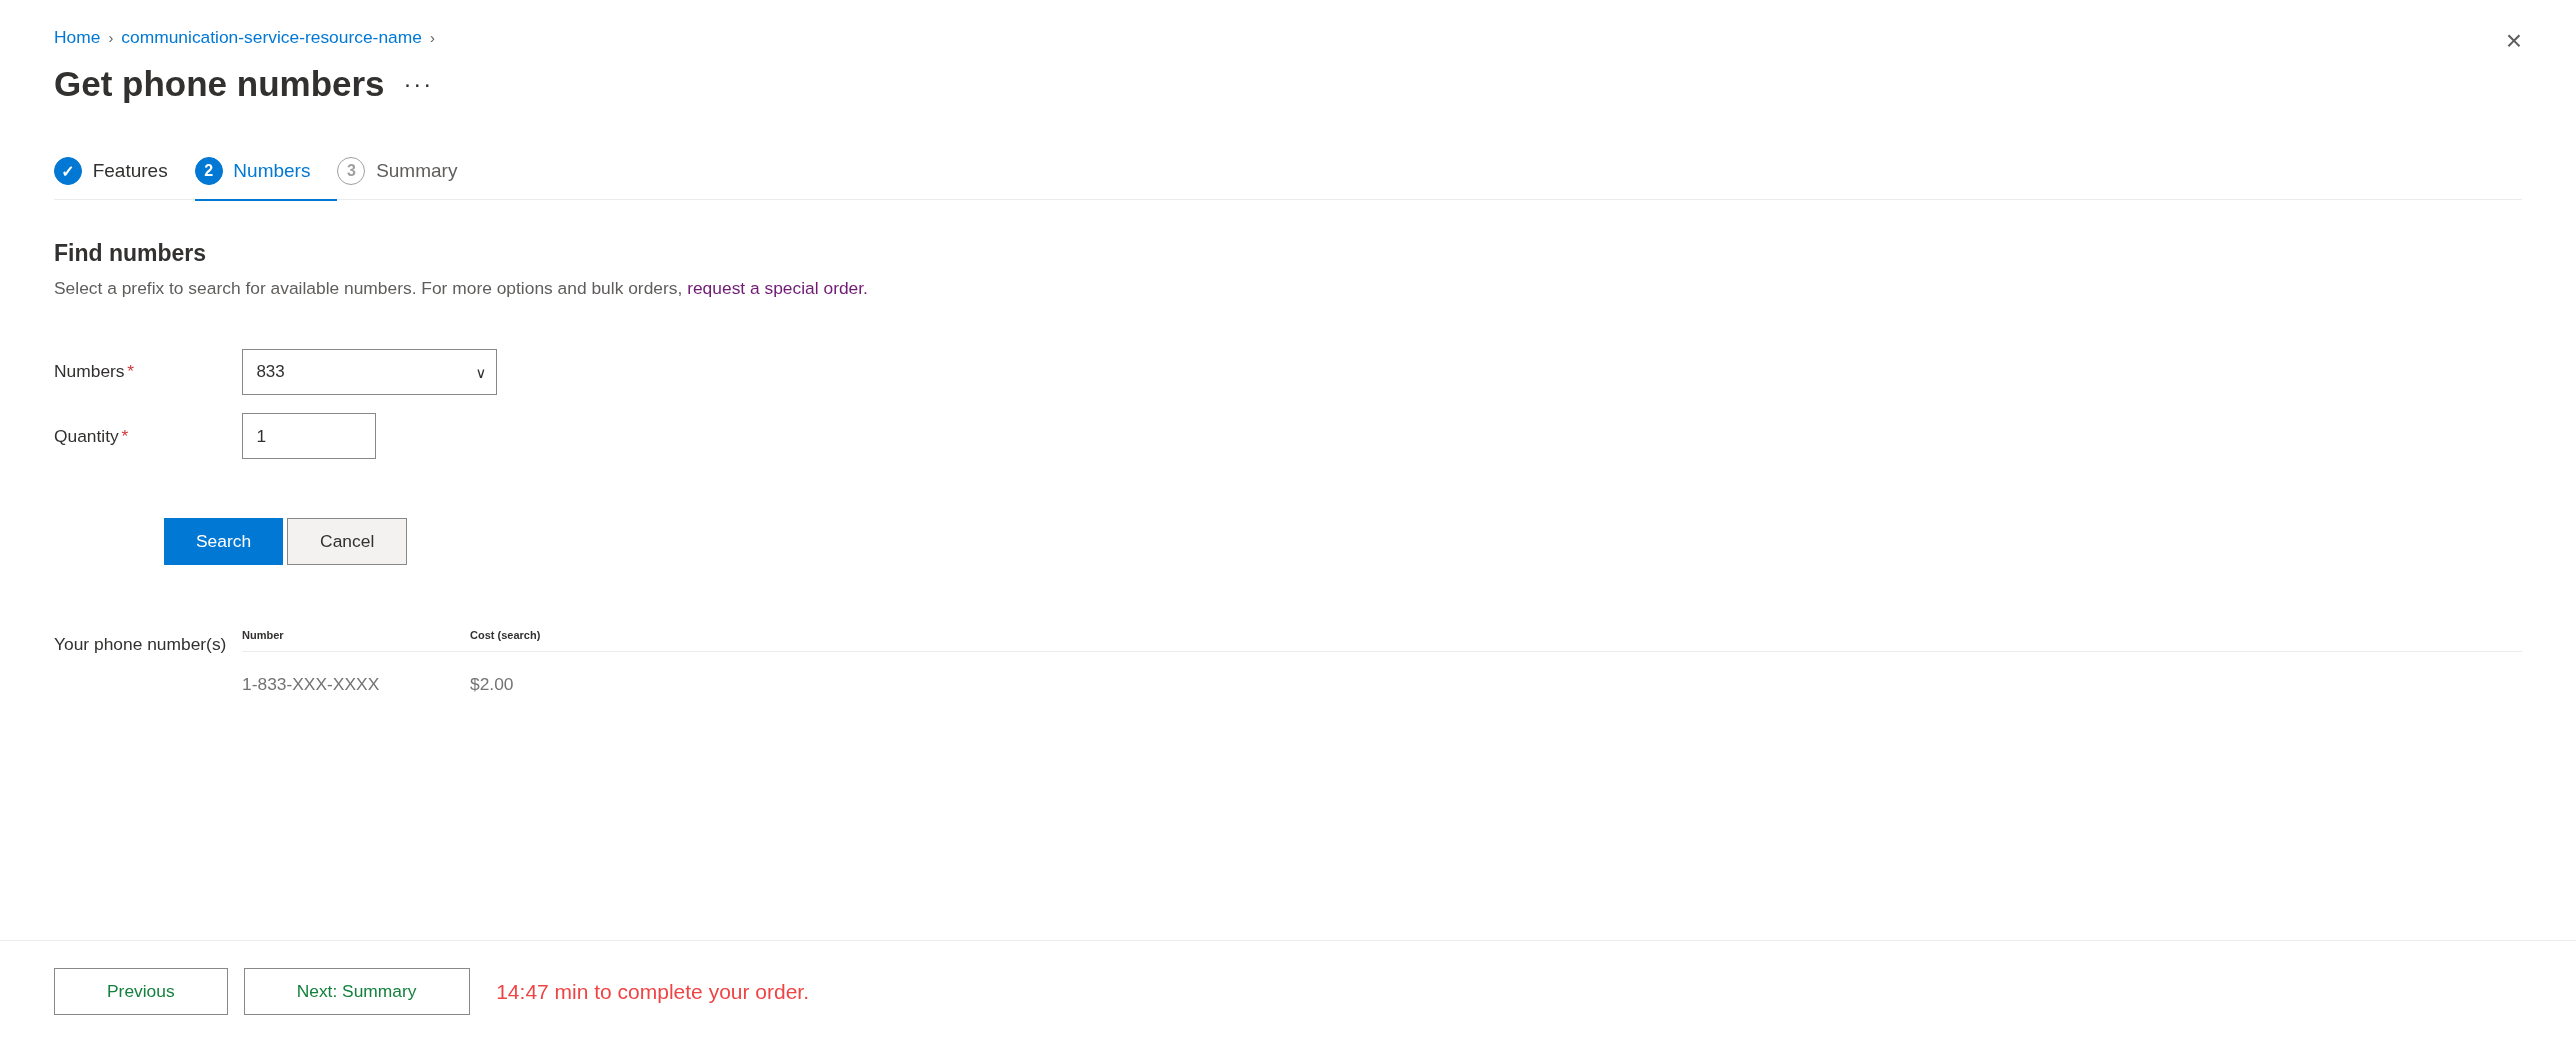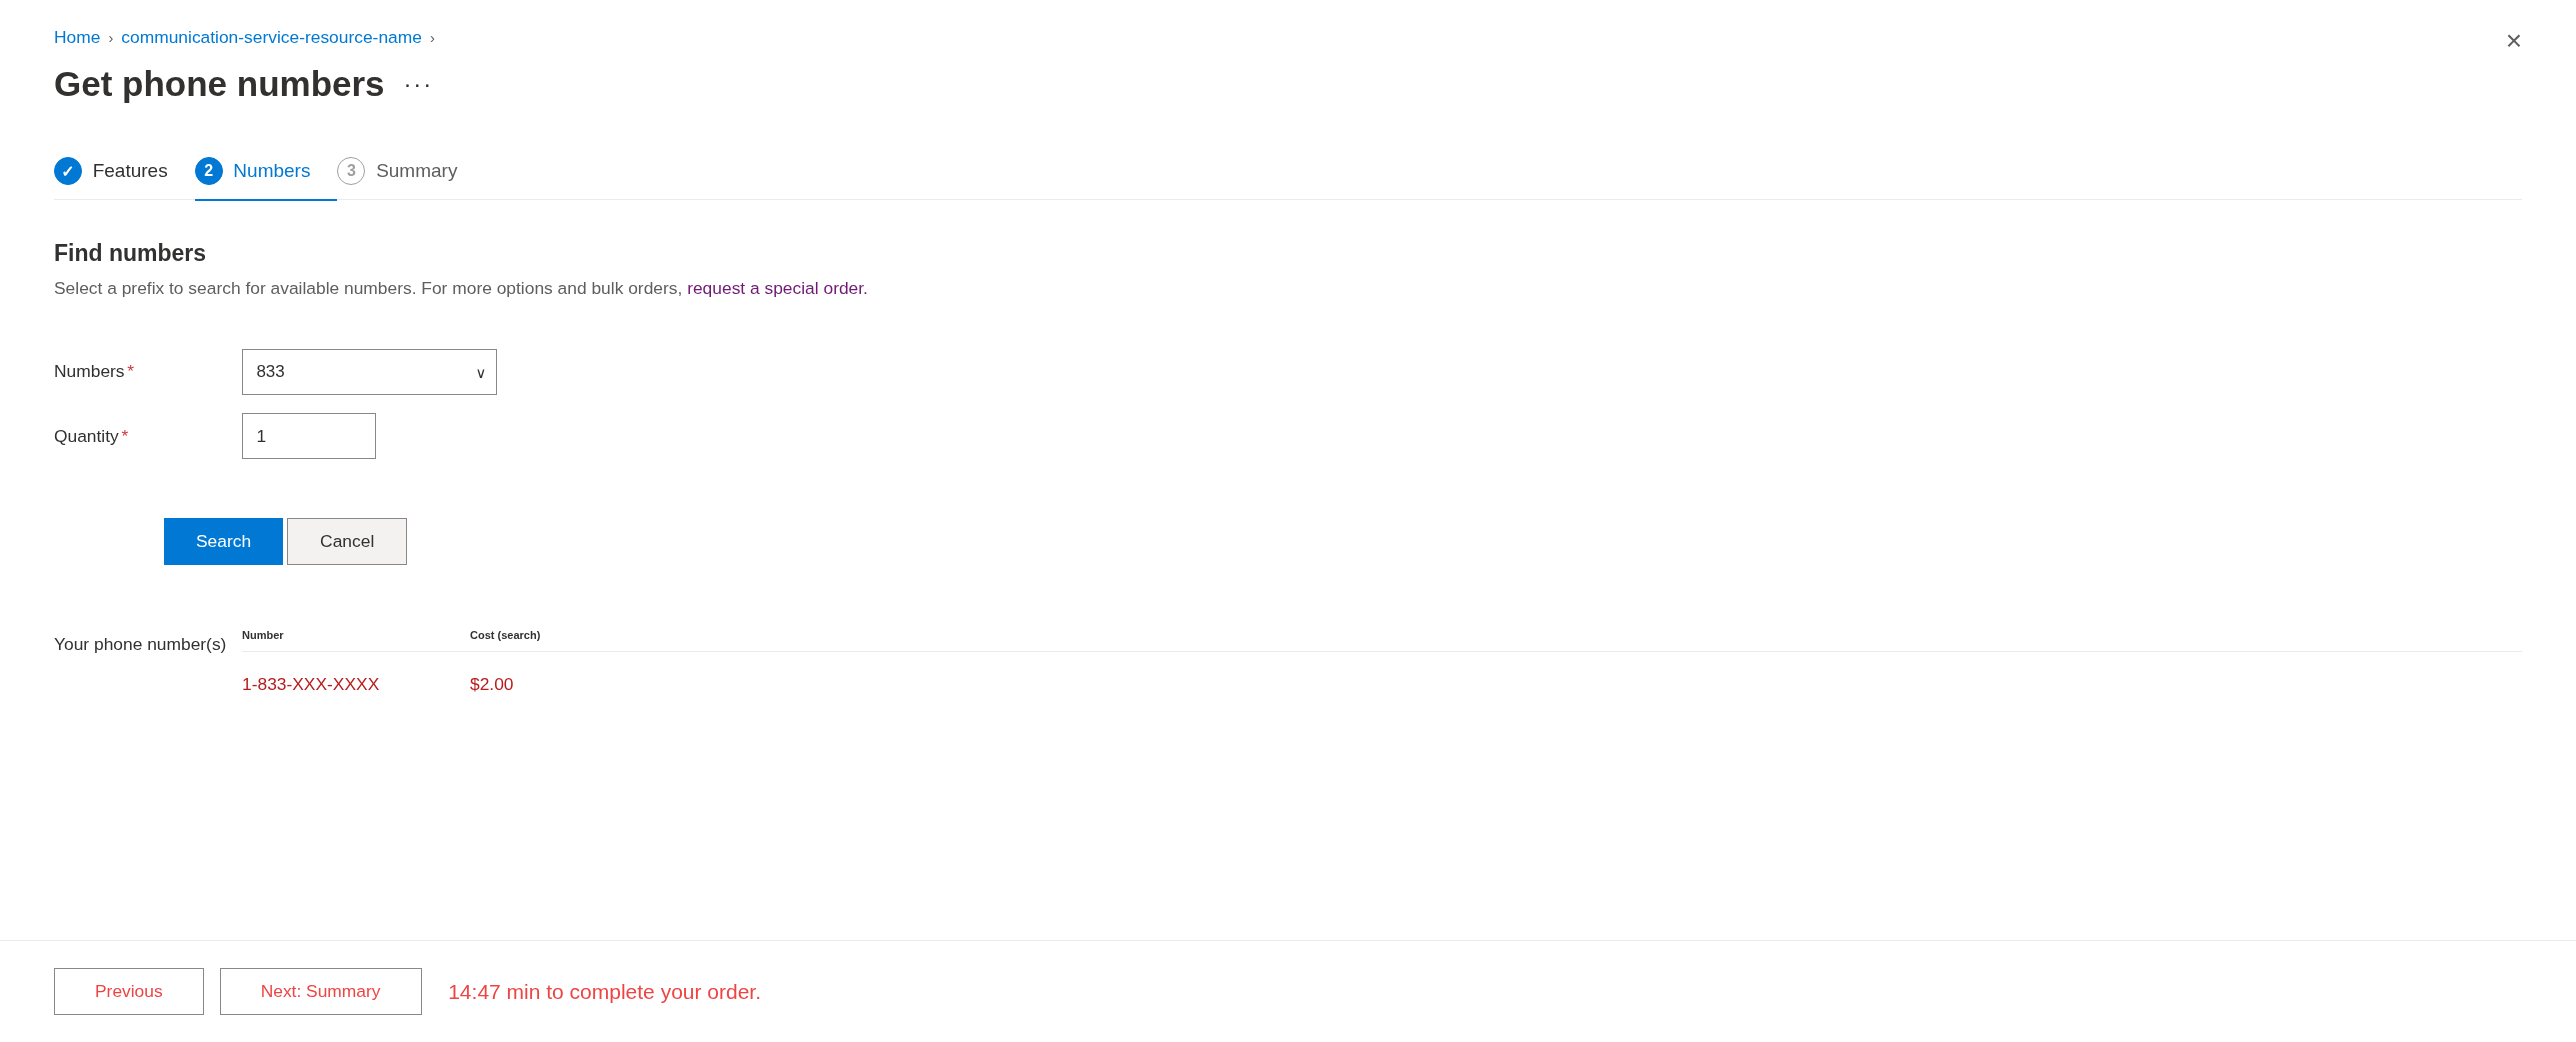--- a/index.html
+++ b/index.html
@@ -297,43 +297,43 @@
     }
 
     .phone-table-row {
       display: grid;
       grid-template-columns: 228px 201px;
       padding: 10.7px 0;
     }
 
     .phone-table-cell {
       font-size: 17.4px;
-      color: #b91c1c;
+      color: #737373;
     }
 
     
     .page-footer {
       position: absolute;
       bottom: 0;
       left: 0;
       right: 0;
       border-top: 0.7px solid #edebe9;
       padding: 27px 54px;
       display: flex;
       align-items: center;
       gap: 16px;
       background: white;
     }
 
     .footer-btn-outline {
       background: white;
-      color: #ef4444;
+      color: #15803d;
       border: 0.7px solid #8a8886;
       font-size: 17.4px;
-      padding: 12px 40px;
+      padding: 12px 52px;
       cursor: pointer;
       font-weight: 400;
     }
 
     .footer-message {
       font-size: 21px;
       color: #ef4444;
       margin-left: 10.7px;
     }
   </style>

